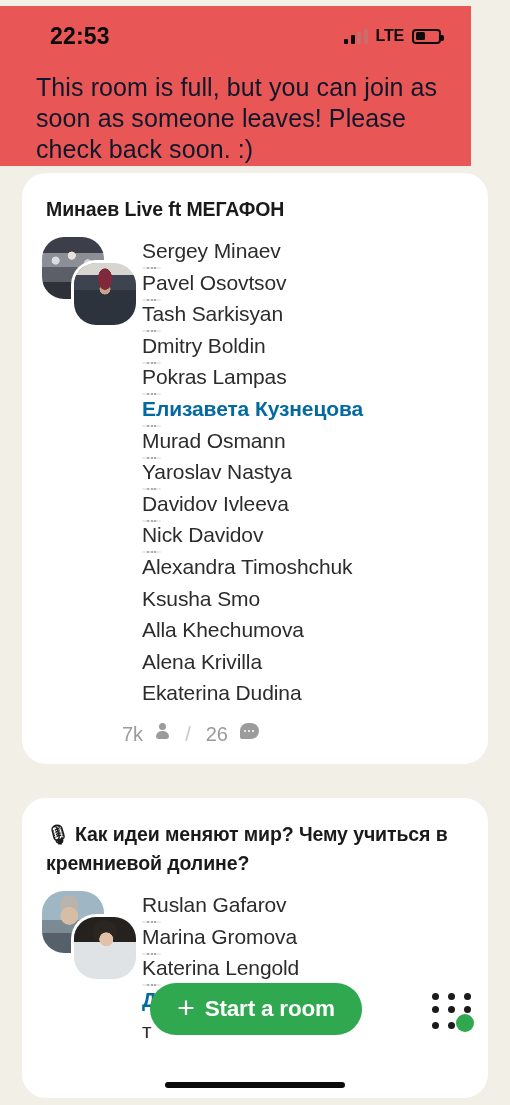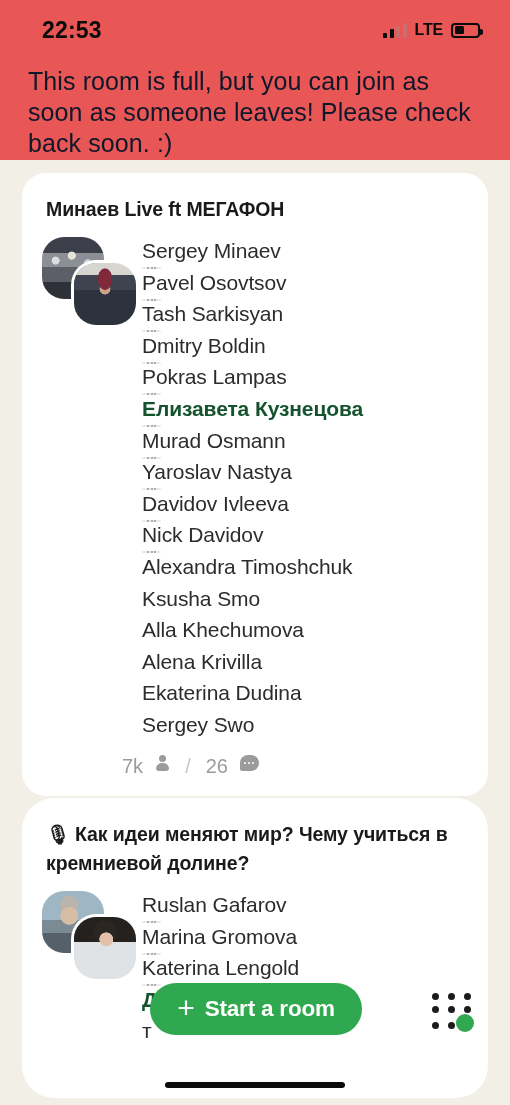--- a/index.html
+++ b/index.html
@@ -6,22 +6,23 @@
   html, body {
     width:510px; height:1105px;
     font-family:"Liberation Sans", sans-serif;
     background:#F1EFE6;
     overflow:hidden;
   }
   .screen { position:relative; width:510px; height:1105px; background:#F1EFE6; }
 
   
   .banner {
-    position:absolute; top:0; left:0; width:510px; height:160px;
+    position:absolute; top:6px; left:0; width:471px; height:160px;
     background:#E85656;
+    padding-left:8px;
   }
   .statusbar {
     display:flex; align-items:center; justify-content:space-between;
     padding:14px 30px 0 42px; height:46px;
   }
   .clock { font-size:23px; font-weight:bold; color:#0b0b0b; letter-spacing:.2px; }
   .status-right { display:flex; align-items:center; gap:8px; }
   .signal { display:flex; align-items:flex-end; gap:2.5px; height:15px; }
   .signal i { display:block; width:4px; background:#0b0b0b; border-radius:1px; }
   .signal i:nth-child(1){ height:5px; }
@@ -40,21 +41,21 @@
     padding:20px 28px 0 28px;
     font-size:25px; line-height:31px; color:#0f172a; letter-spacing:.1px;
   }
 
   
   .card {
     position:absolute; left:22px; width:466px;
     background:#fff; border-radius:24px;
   }
   #card-1 { top:173px; padding:22px 0 18px 0; }
-  #card-2 { top:798px; padding:22px 0 18px 0; height:300px; overflow:hidden;border-radius:32px; }
+  #card-2 { top:798px; padding:22px 0 18px 0; height:300px; overflow:hidden; }
 
   .card-title {
     font-size:19.5px; font-weight:bold; color:#1a1a1a;
     padding:0 24px 0 24px; line-height:28px; letter-spacing:-.1px;
   }
   .card-title .mic { font-size:19px; margin-right:5px; }
 
   .card-body { display:flex; padding:14px 0 0 20px; }
 
   
@@ -93,21 +94,21 @@
       radial-gradient(circle at 50% 24%, #2b2622 0 20%, transparent 21%),
       linear-gradient(180deg, #25211e 0 40%, #dfe3e6 40% 100%);
   }
 
   
   .names { flex:1; padding-top:2px; }
   .name-row {
     display:flex; align-items:flex-start; gap:7px;
     height:31.6px; font-size:21px; color:#2c2c2c; letter-spacing:-.1px;flex-direction:column;
   }
-  .name-row.speaking { font-weight:bold; color:#14532d; }
+  .name-row.speaking { font-weight:bold; color:#0369a1; }
   .bubble {
     display:inline-flex; align-items:center; justify-content:center;
     width:19px; height:16px; border-radius:7px 7px 7px 2px;
     background:#EAEAEA; position:relative; top:-3px;
   }
   .bubble b {
     display:block; width:2px; height:2px; border-radius:50%;
     background:#9a9a9a; margin:0 .8px;
   }
 
@@ -269,23 +270,20 @@
           </div>
           <div class="name-row">
             <span>Alla Khechumova</span>
           </div>
           <div class="name-row">
             <span>Alena Krivilla</span>
           </div>
           <div class="name-row">
             <span>Ekaterina Dudina</span>
           </div>
-          <div class="name-row">
-            <span>Sergey Swo</span>
-          </div>
         </div>
     </div>
     <div class="stats">
       <span>7k</span>
       <span class="ic-person"></span>
       <span class="sep">/</span>
       <span>26</span>
       <span class="ic-chat">
           <b></b>
           <b></b>

